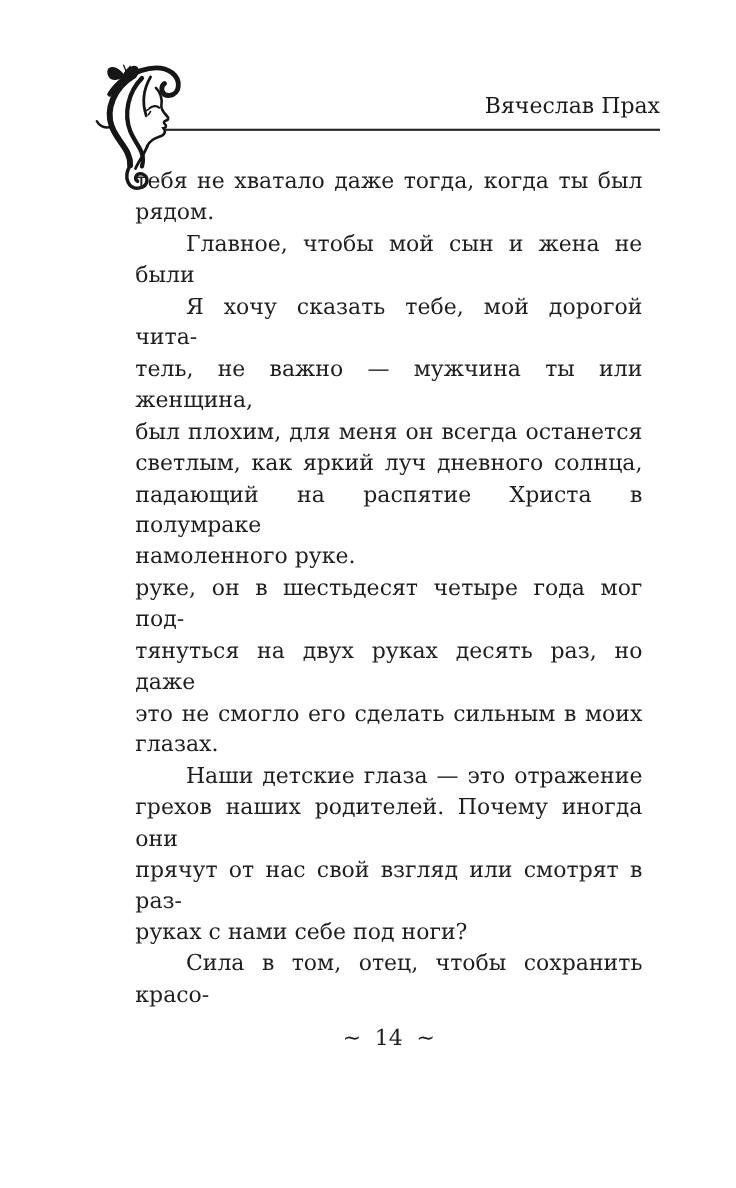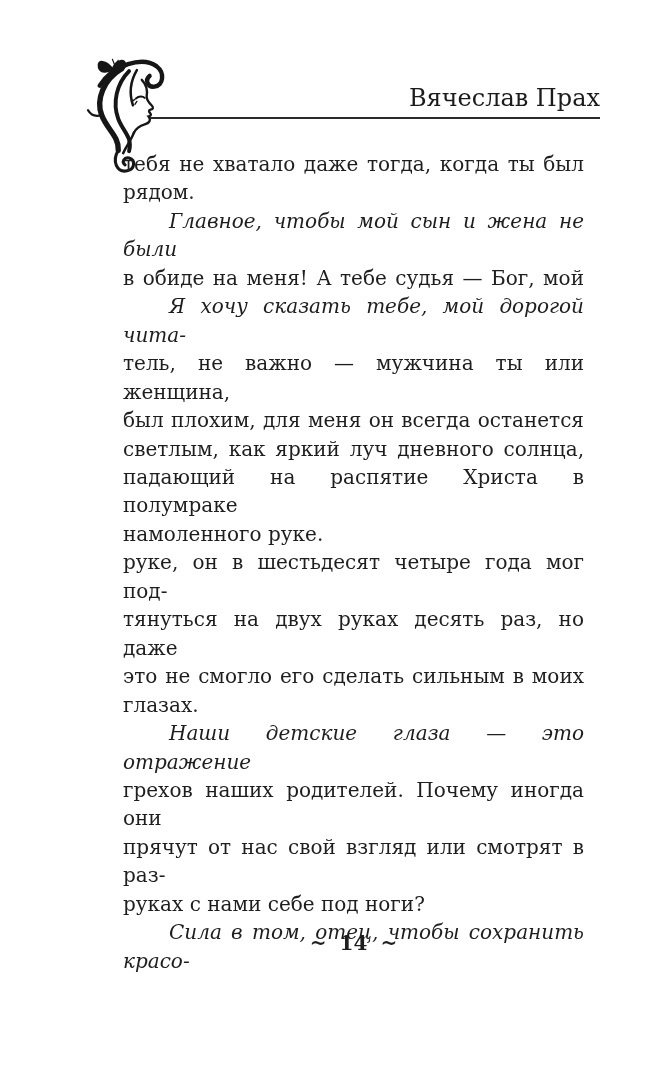--- a/index.html
+++ b/index.html
@@ -4,37 +4,37 @@
 <style>
   html,body { margin:0; padding:0; background:#ffffff; }
   .page {
     position:relative; width:669px; height:1080px;
     background:#ffffff; overflow:hidden;
     font-family:"DejaVu Serif", serif;
   }
   .logo { position:absolute; left:86px; top:56px; width:90px; height:122px; }
   .author {
     position:absolute; top:84px; right:69px;
-    font-size:24px; color:#1b1b1b; white-space:nowrap;
+    font-size:20px; color:#1b1b1b; white-space:nowrap;
   }
   .rule {
     position:absolute; left:150px; top:117px; width:450px; height:2px;
     background:#2a2a2a;
   }
   .text-block {
     position:absolute; left:123px; top:150px; width:461px;
     color:#1e1e1e; font-size:20px; line-height:28.45px;
   }
   .para { margin:0; }
   .line { text-align:justify; text-align-last:justify; }
   .line.lastline { text-align-last:left; }
-  .line.firstline { text-indent:46px;font-style:italic; }
+  .line.firstline { text-indent:46px; }
   .pagenum {
     position:absolute; top:931px; left:123px; width:461px;
-    text-align:center; font-size:20px; color:#1e1e1e; word-spacing:6px;font-weight:bold;
+    text-align:center; font-size:20px; color:#1e1e1e; word-spacing:6px;
   }
 </style>
 </head>
 <body>
 
 <div class="page">
 
   <span class="logo">
     <svg width="90" height="122" viewBox="0 0 92 124" fill="none" stroke="#161616" stroke-linecap="round">
 
@@ -67,21 +67,20 @@
   <div class="author">Вячеслав Прах</div>
   <div class="rule"></div>
 
   <div class="text-block">
       <div class="para">
         <div class="line">тебя не хватало даже тогда, когда ты был</div>
         <div class="line lastline">рядом.</div>
       </div>
       <div class="para">
         <div class="line firstline">Главное, чтобы мой сын и жена не были</div>
-        <div class="line">в обиде на меня! А тебе судья — Бог, мой</div>
       </div>
       <div class="para">
         <div class="line firstline">Я хочу сказать тебе, мой дорогой чита-</div>
         <div class="line">тель, не важно — мужчина ты или женщина,</div>
         <div class="line">был плохим, для меня он всегда останется</div>
         <div class="line">светлым, как яркий луч дневного солнца,</div>
         <div class="line">падающий на распятие Христа в полумраке</div>
         <div class="line lastline">намоленного руке.</div>
       </div>
       <div class="para">

